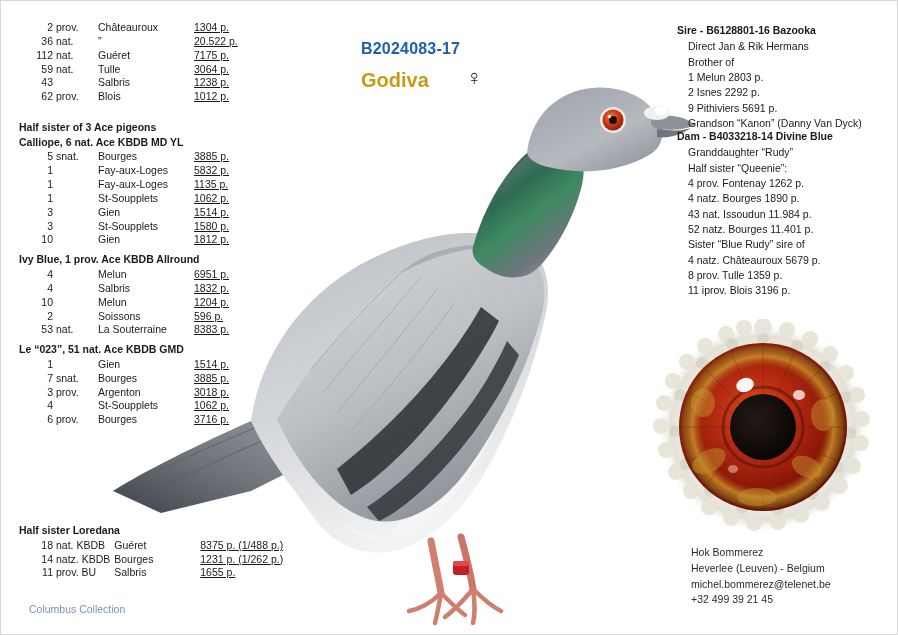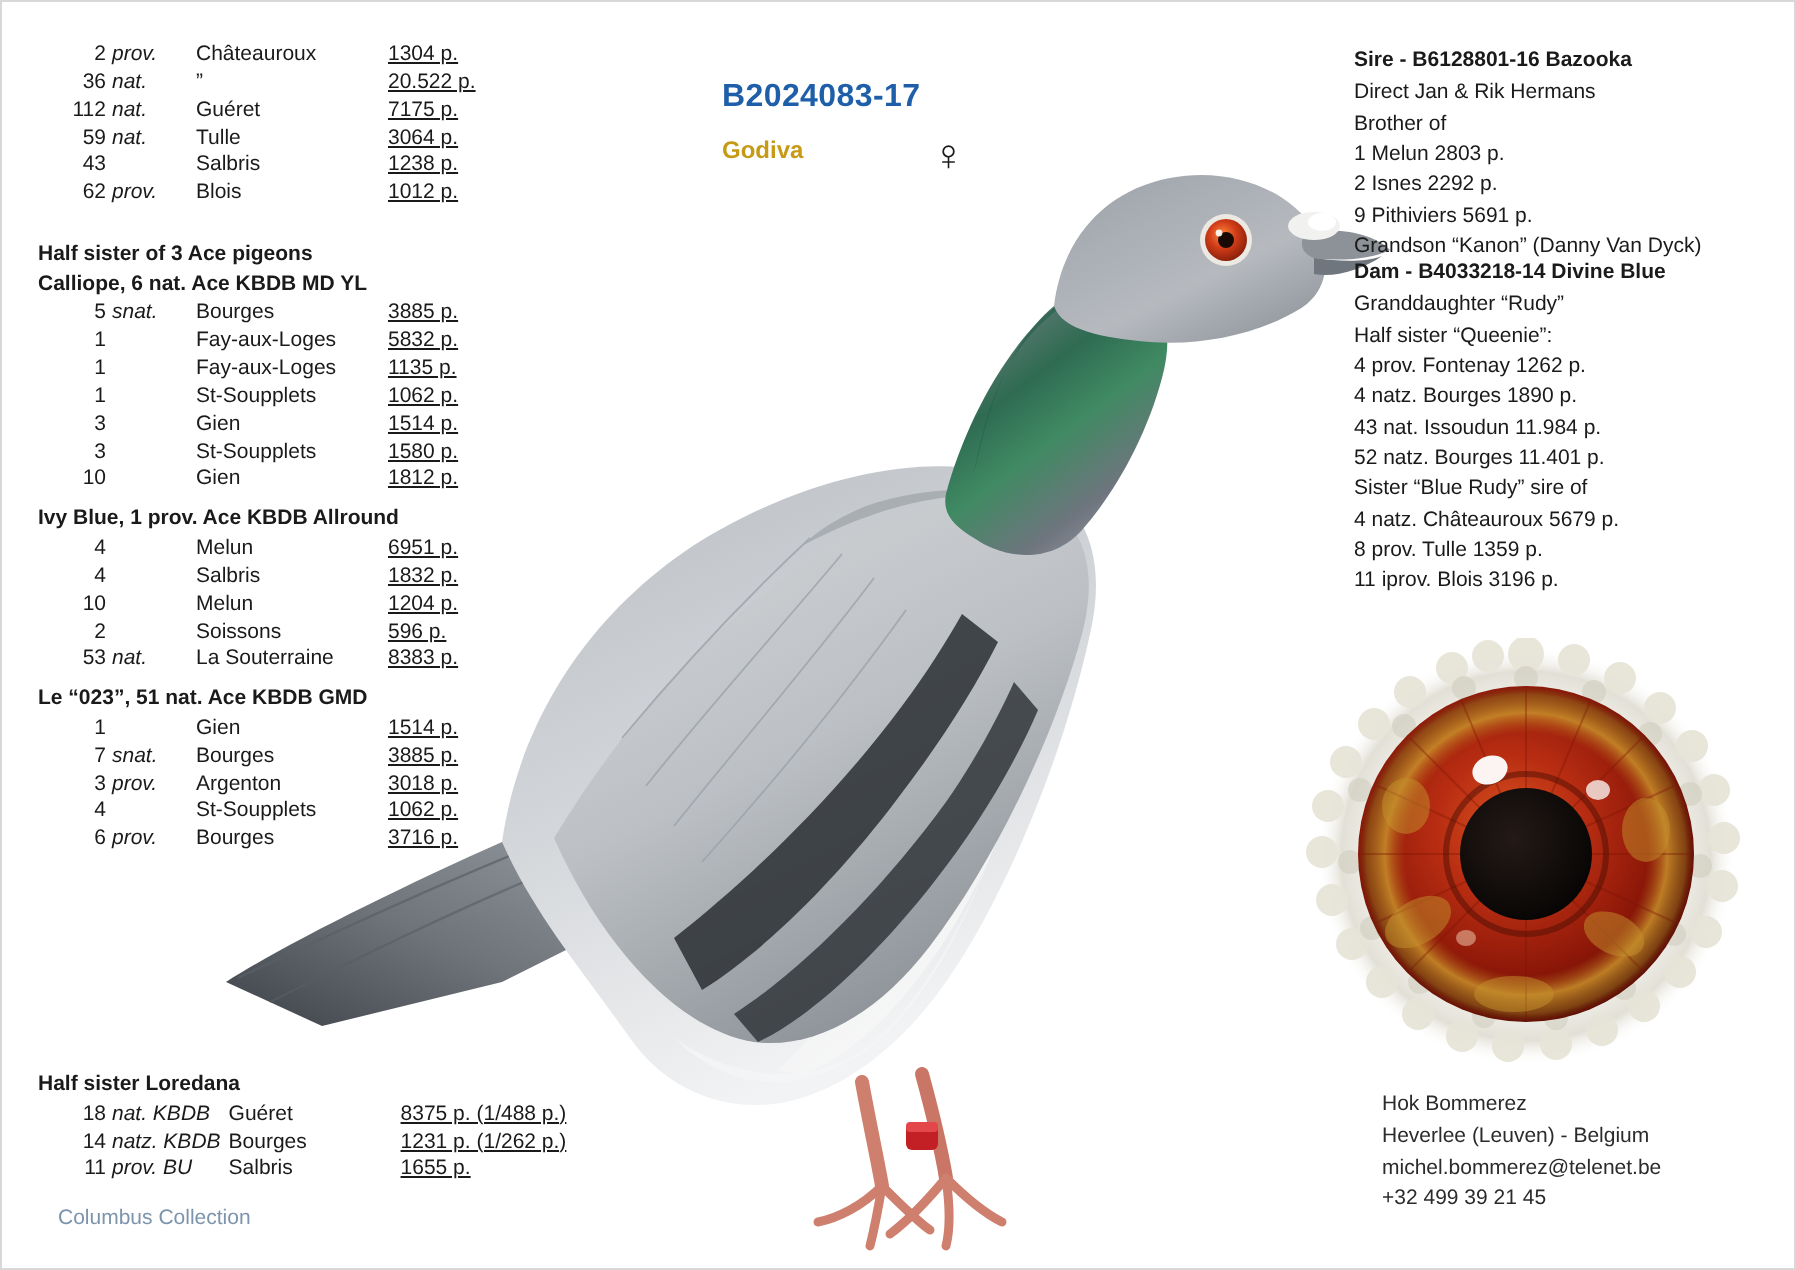--- a/index.html
+++ b/index.html
@@ -37,21 +37,20 @@
   }
   .col-pos {
     width: 34px;
     text-align: right;
     padding-right: 3px !important;
   }
   .col-kind {
     width: 38px;
     text-align: left;
     padding-right: 4px !important;
-    font-style: italic;
   }
   .col-race {
     width: 92px;
     text-align: left;
   }
   .col-result {
     text-align: left;
     padding-left: 4px !important;
     text-decoration: underline;
   }
@@ -99,21 +98,21 @@
     width: 170px;
   }
   .ring-number {
     font-size: 16px;
     font-weight: bold;
     color: #1f5fa9;
     letter-spacing: 0.2px;
     line-height: 1.2;
   }
   .bird-name {
-    font-size: 12px;
+    font-size: 20px;
     font-weight: bold;
     color: #c79a16;
     margin-top: 10px;
     line-height: 1.2;
   }
   .sex-symbol {
     position: absolute;
     left: 465px;
     top: 66px;
     font-size: 22px;
@@ -135,21 +134,21 @@
     left: 676px;
     top: 128px;
     width: 212px;
     font-size: 10.5px;
     line-height: 1.46;
   }
   .ped-head {
     font-weight: bold;
     margin-bottom: 1px;
   }
-  .ped-line { white-space: nowrap; }
+  .ped-line { white-space: nowrap; margin-left: 11px; }
 
   
   .breeder {
     position: absolute;
     left: 690px;
     top: 544px;
     width: 200px;
     font-size: 10.5px;
     line-height: 1.5;
     color: #2b2b2b;
@@ -463,21 +462,21 @@
           <td class="col-pos">6</td>
           <td class="col-kind">prov.</td>
           <td class="col-race">Bourges</td>
           <td class="col-result">3716 p.</td>
         </tr>
       </tbody>
     </table>
   </div>
 
   <div class="block-bottomleft">
-    <div class="section-head" style="margin-top:12px">Half sister Loredana</div>
+    <div class="section-head" style="margin-top:0">Half sister Loredana</div>
     <table class="res-table">
       <tbody>
         <tr>
           <td class="col-pos">18</td>
           <td class="col-kind">nat. KBDB</td>
           <td class="col-race">Guéret</td>
           <td class="col-result">8375 p. (1/488 p.)</td>
         </tr>
         <tr>
           <td class="col-pos">14</td>

